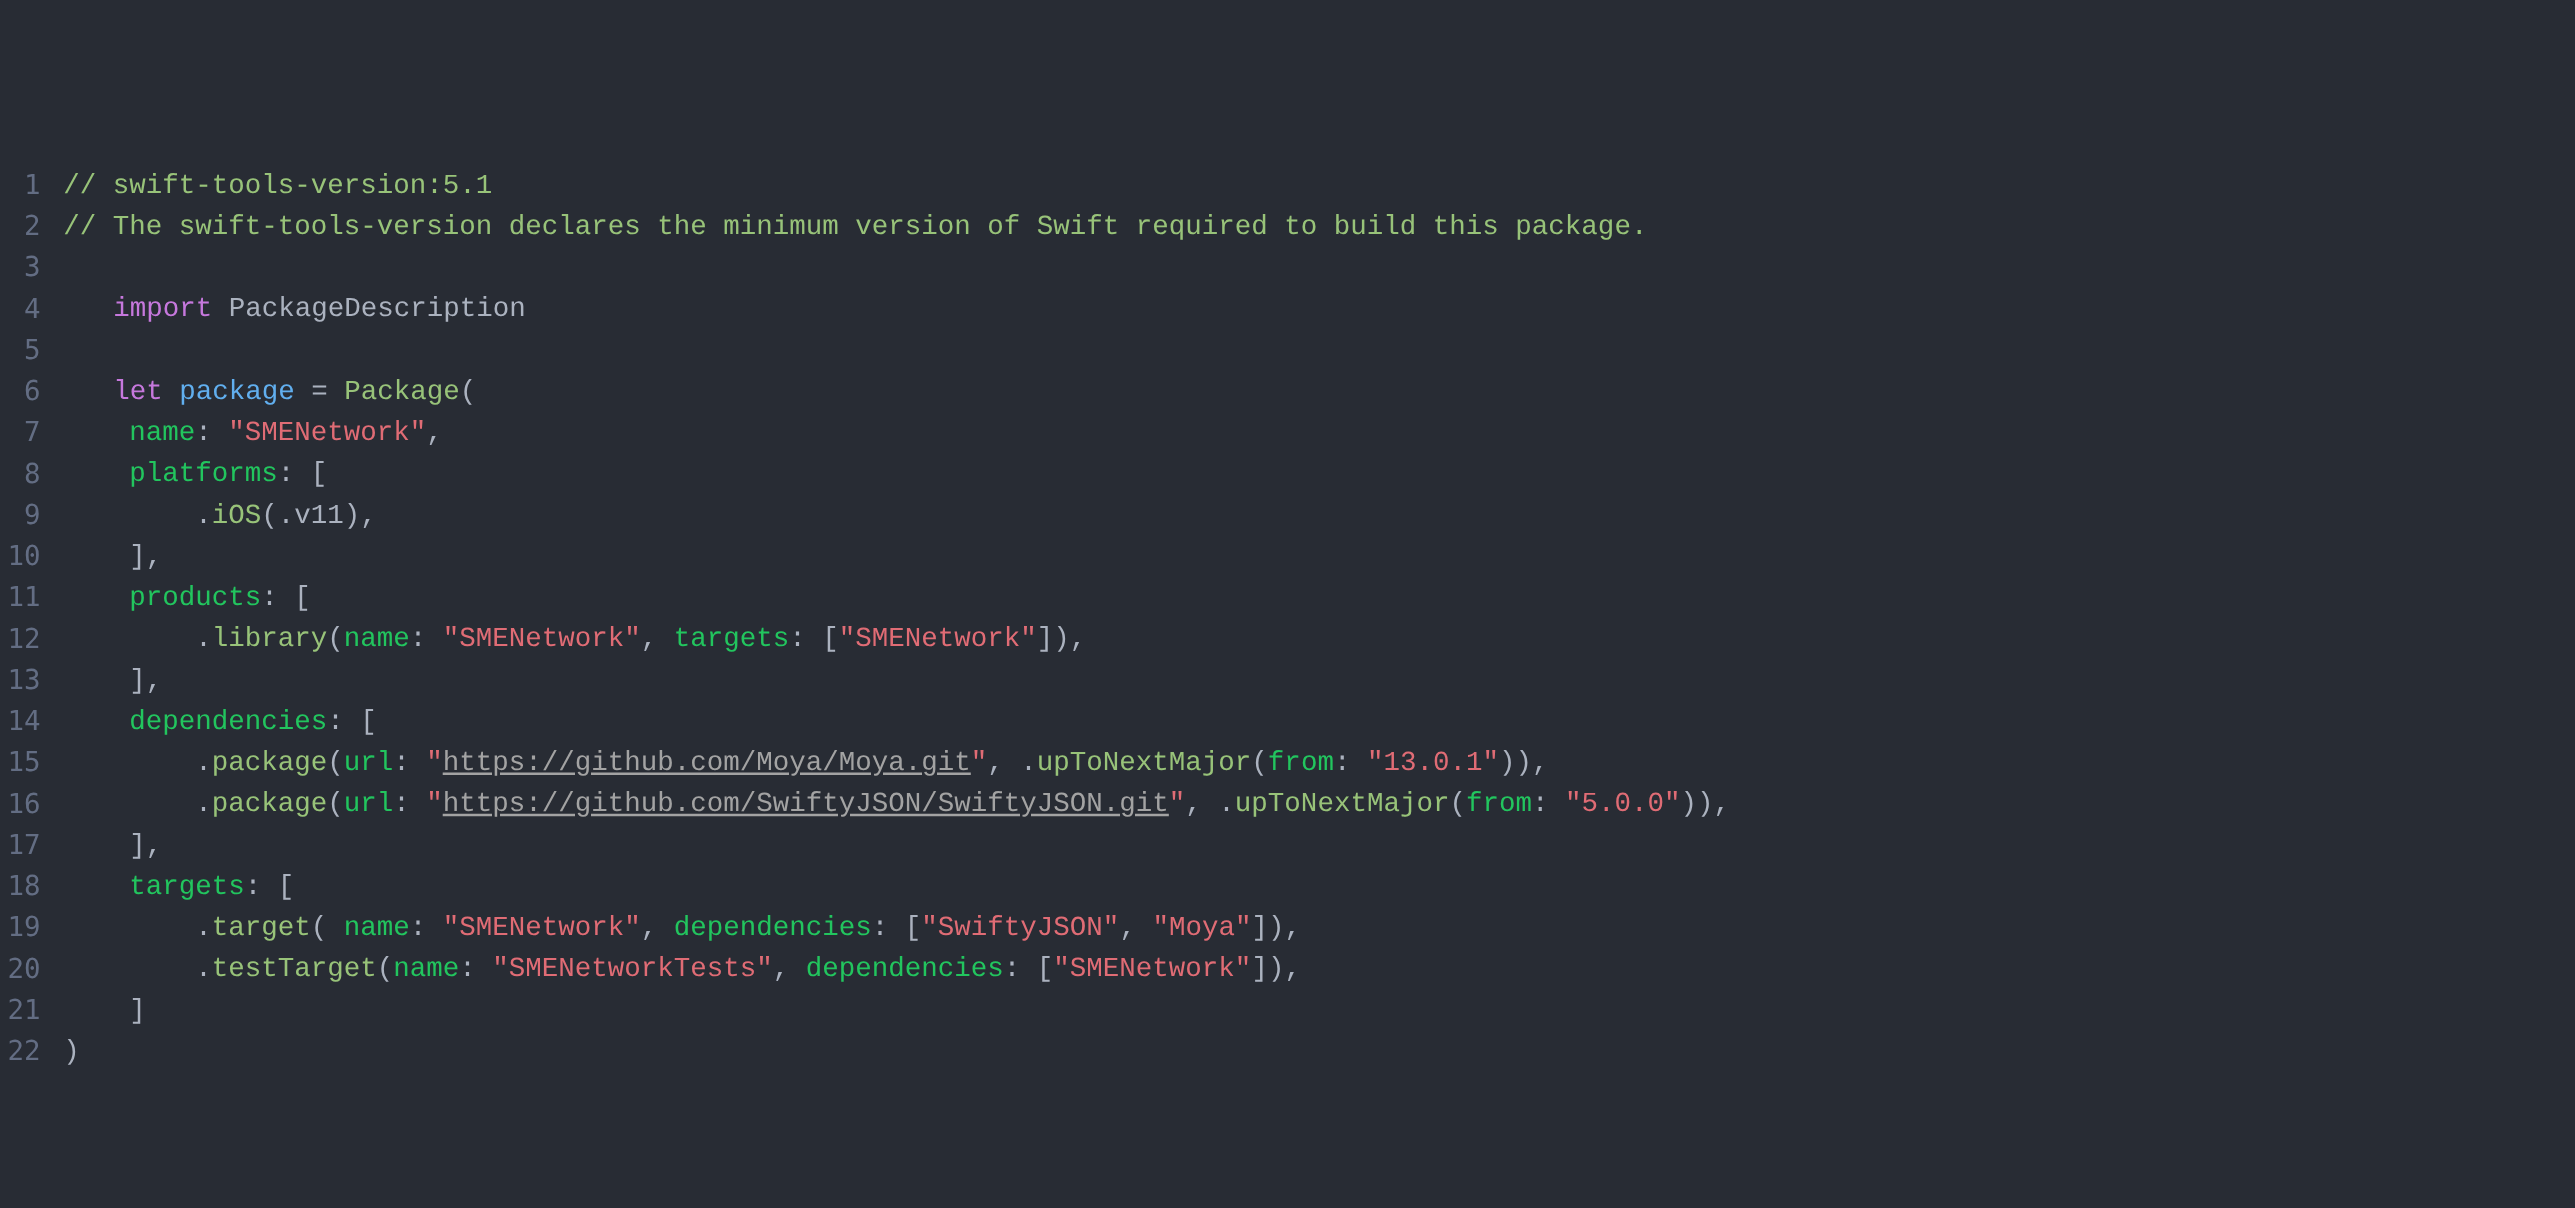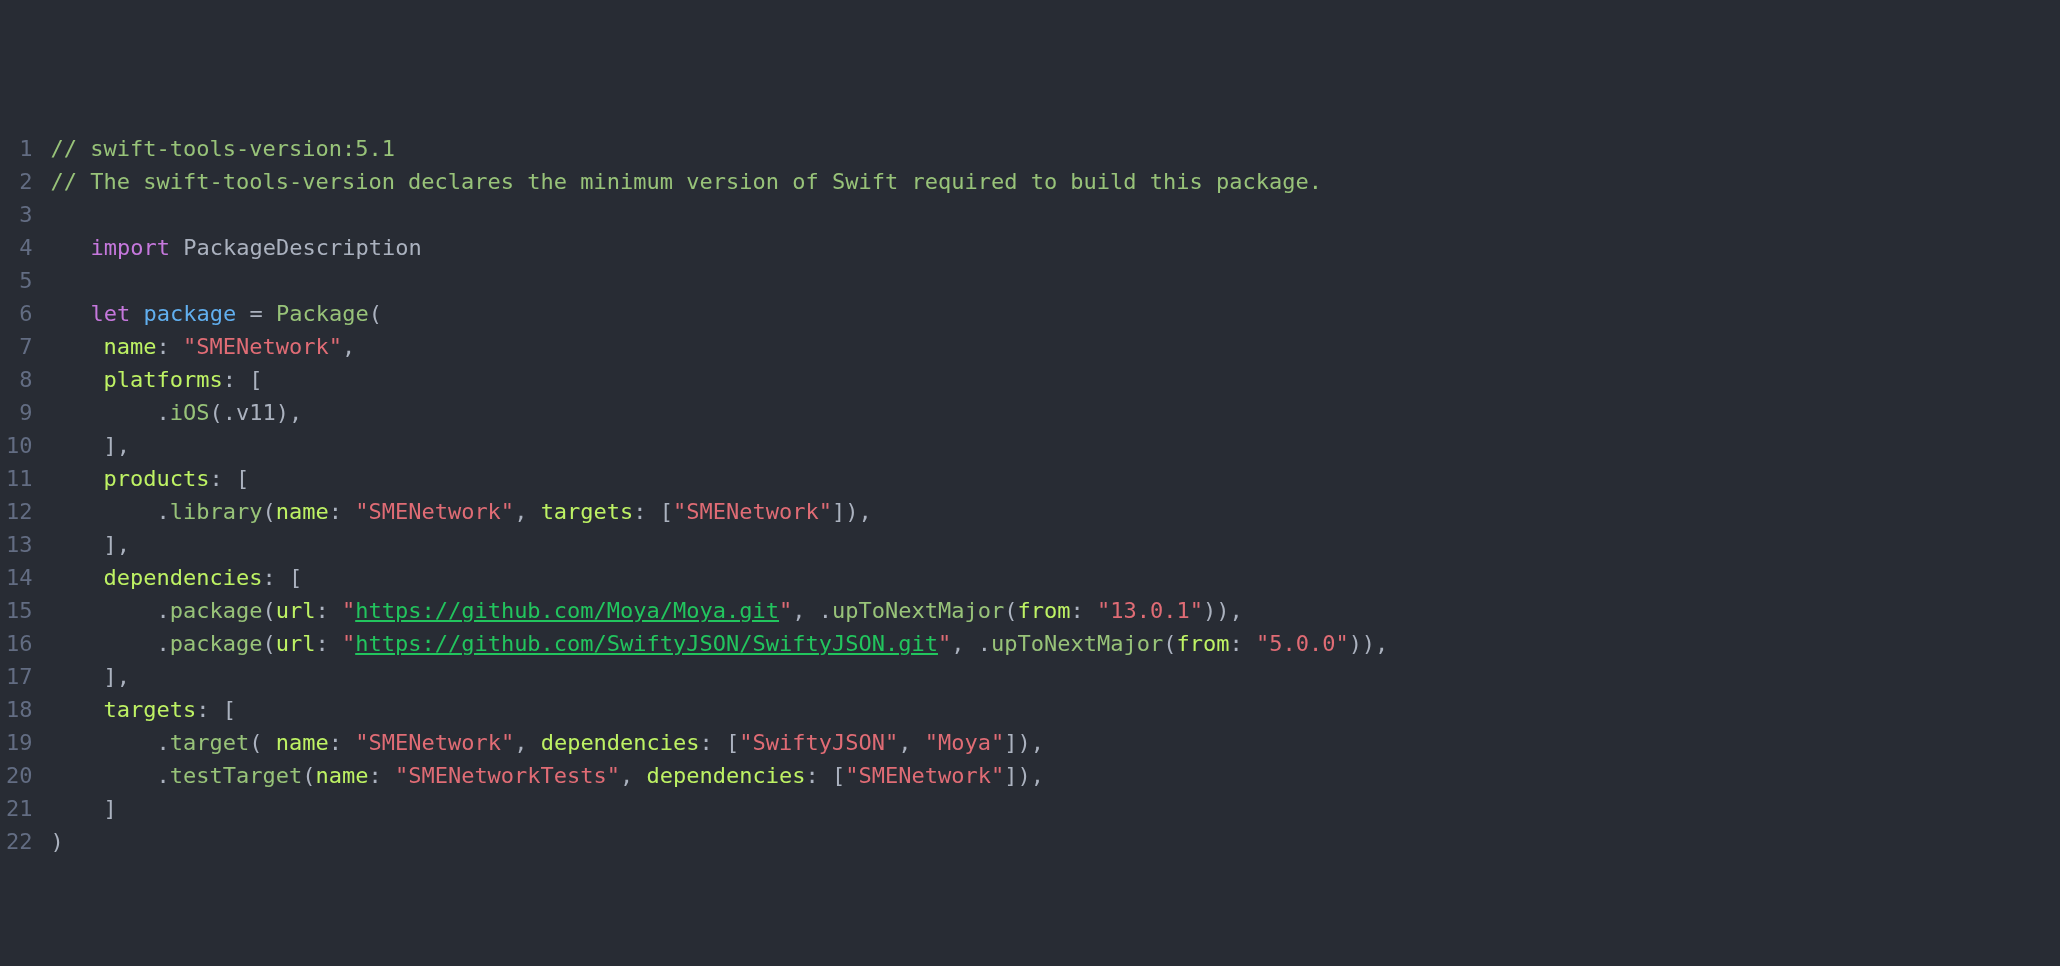--- a/index.html
+++ b/index.html
@@ -13,31 +13,31 @@
     overflow-x: auto;
   }
   .editor { display: flex; }
   .gutter {
     color: #636d83;
     text-align: right;
     padding: 0 18px 0 6px;
     user-select: none;
     min-width: 44px;
   }
-  .code { flex: 1; padding-right: 0; }
+  .code { flex: 1; padding-right: 0; font-family: Liberation Mono, monospace; }
   .ln { display: block; height: 33px; }
   .cl { display: block; height: 33px; }
   .tok-comment   { color: #98c379; }
   .tok-keyword   { color: #c678dd; margin-left: 40px; }
   .tok-ident     { color: #abb2bf; text-align: right; }
   .tok-type      { color: #61afef; }
   .tok-func      { color: #98c379; }
   .tok-string    { color: #e06c75; }
-  .tok-stringurl { color: #22c55e; text-decoration: underline; }
-  .tok-label     { color: #bef264; }
+  .tok-stringurl { color: #a3a3a3; text-decoration: underline; }
+  .tok-label     { color: #22c55e; }
   .tok-op        { color: #abb2bf; }
   .tok-punc      { color: #abb2bf; }
 </style>
 </head>
 <body>
 
 
 
 <div class="editor">
   <div class="gutter" id="gutter"><span class="ln">1</span><span class="ln">2</span><span class="ln">3</span><span class="ln">4</span><span class="ln">5</span><span class="ln">6</span><span class="ln">7</span><span class="ln">8</span><span class="ln">9</span><span class="ln">10</span><span class="ln">11</span><span class="ln">12</span><span class="ln">13</span><span class="ln">14</span><span class="ln">15</span><span class="ln">16</span><span class="ln">17</span><span class="ln">18</span><span class="ln">19</span><span class="ln">20</span><span class="ln">21</span><span class="ln">22</span></div>

